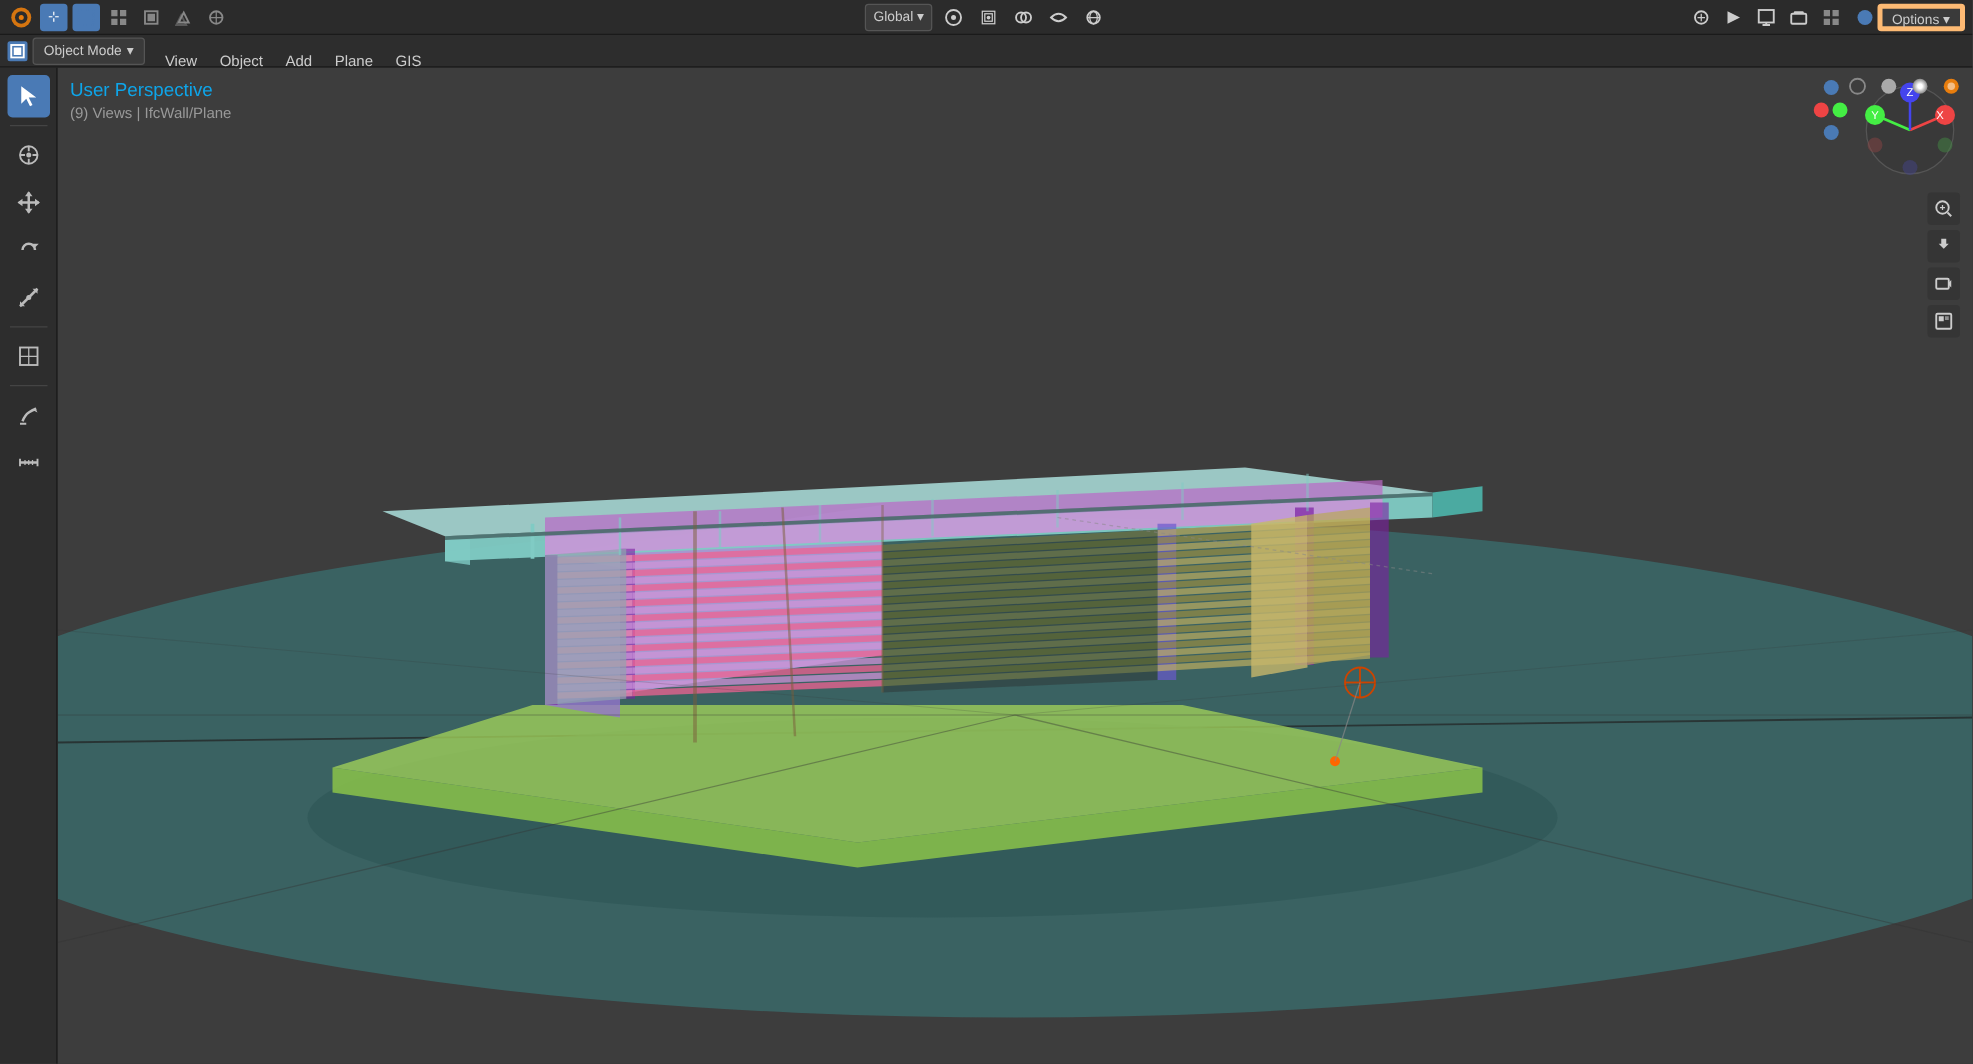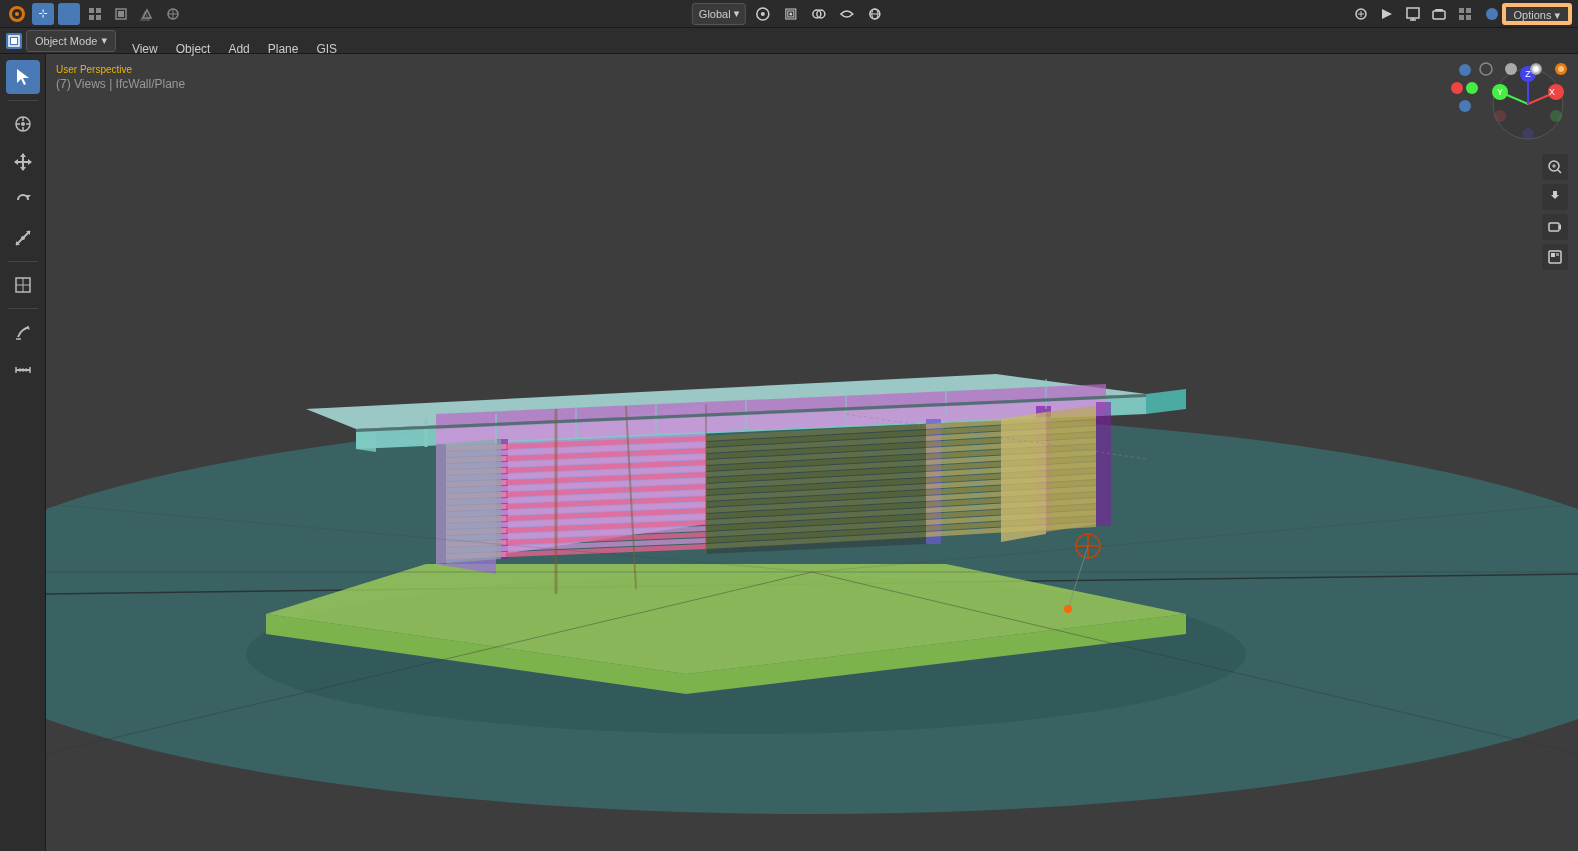--- a/index.html
+++ b/index.html
@@ -204,22 +204,22 @@
     
     #viewport-info {
       position: absolute;
       top: 10px;
       left: 10px;
       z-index: 10;
       pointer-events: none;
     }
 
     #viewport-info .view-name {
-      font-size: 10px;
-      color: #eab308;
+      font-size: 15px;
+      color: #0ea5e9;
       font-weight: normal;
     }
 
     #viewport-info .view-sub {
       font-size: 12px;
       color: #999;
       margin-top: 2px;
     }
 
     
@@ -697,21 +697,21 @@
     <line x1="0" y1="518" x2="1532" y2="518" stroke="#333" stroke-width="0.5" opacity="0.6"></line>
 
     <line x1="766" y1="518" x2="0" y2="700" stroke="#333" stroke-width="1" opacity="0.4"></line>
     <line x1="766" y1="518" x2="1532" y2="700" stroke="#333" stroke-width="1" opacity="0.4"></line>
     <line x1="766" y1="518" x2="0" y2="450" stroke="#333" stroke-width="0.5" opacity="0.3"></line>
     <line x1="766" y1="518" x2="1532" y2="450" stroke="#333" stroke-width="0.5" opacity="0.3"></line>
   </svg>
 
   <div id="viewport-info">
     <div class="view-name">User Perspective</div>
-    <div class="view-sub">(7) Views | IfcWall/Plane</div>
+    <div class="view-sub">(9) Views | IfcWall/Plane</div>
   </div>
 
   <div id="nav-gizmo">
     <svg width="80" height="80" viewBox="0 0 80 80">
 
       <circle cx="40" cy="40" r="35" fill="rgba(50,50,50,0.3)" stroke="#555" stroke-width="1"></circle>
 
       <line x1="40" y1="40" x2="68" y2="28" stroke="#e44" stroke-width="2"></line>
       <circle cx="68" cy="28" r="8" fill="#e44"></circle>
       <text x="64" y="31" font-size="9" fill="white" text-anchor="middle">X</text>

